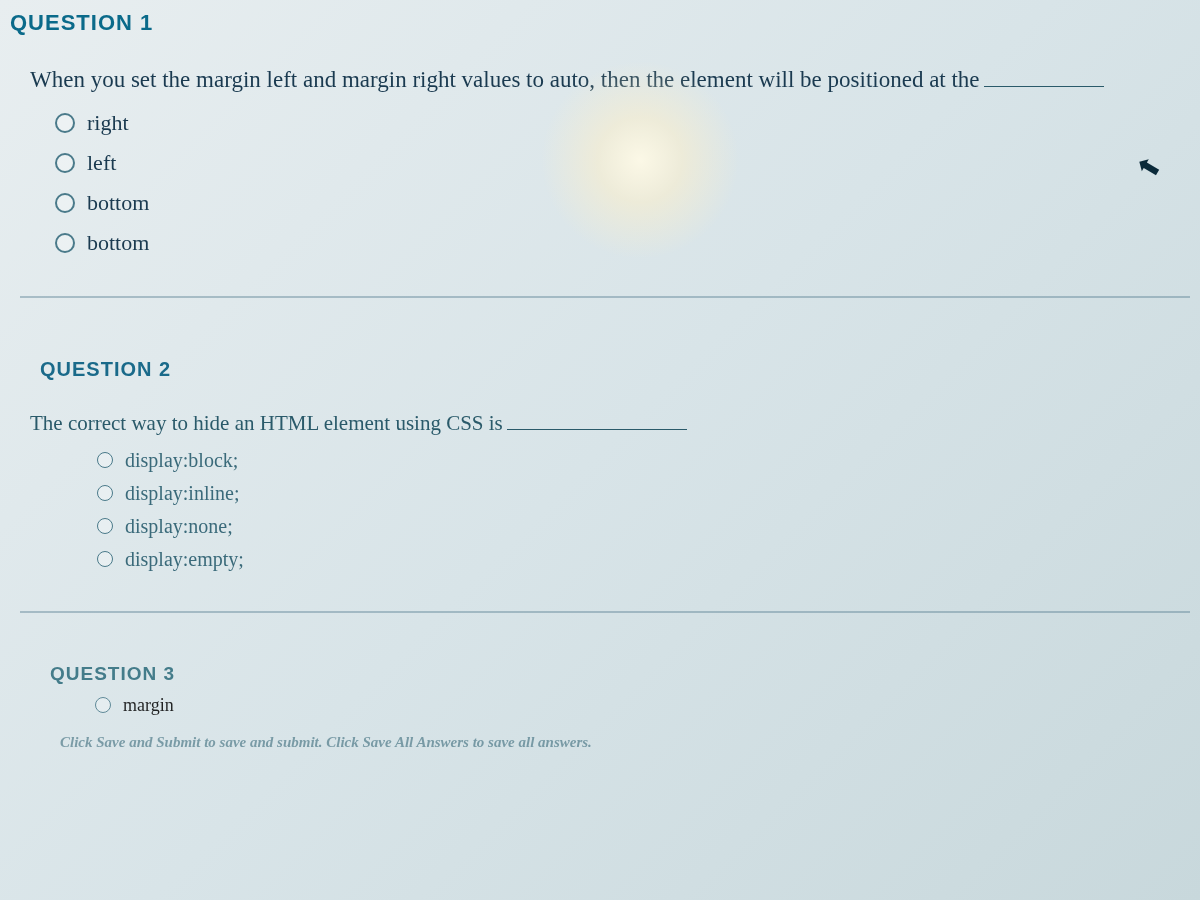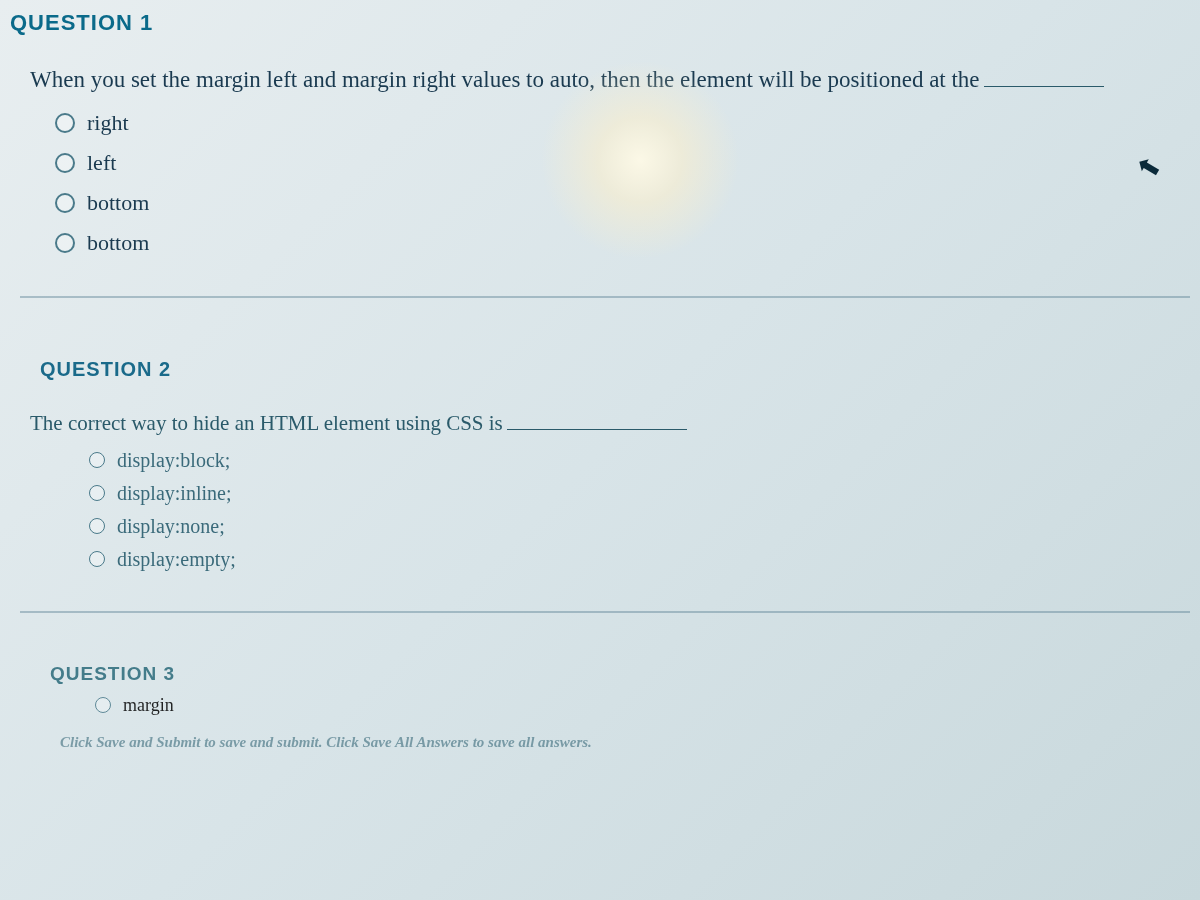--- a/index.html
+++ b/index.html
@@ -60,21 +60,21 @@
   .q2-options { margin-left: 75px; }
   .q3-options { margin-left: 85px; }
   .option {
     display: flex;
     align-items: center;
     gap: 12px;
     font-size: 22px;
     color: #1a3a50;
     margin: 14px 0;
   }
-  .q2-options .option { font-size: 20px; color: #3a6a7a; margin: 10px 4px; }
+  .q2-options .option { font-size: 20px; color: #3a6a7a; margin: 10px 12px; }
   .q3-options .option { font-size: 18px; color: #000000; margin: 8px 0; opacity: 0.85; }
   .radio {
     width: 16px;
     height: 16px;
     border: 2px solid #4a7a8a;
     border-radius: 50%;
     flex: 0 0 auto;
     background: rgba(255,255,255,0.3);
   }
   .q2-options .radio, .q3-options .radio { width: 14px; height: 14px; border-width: 1.5px; }

